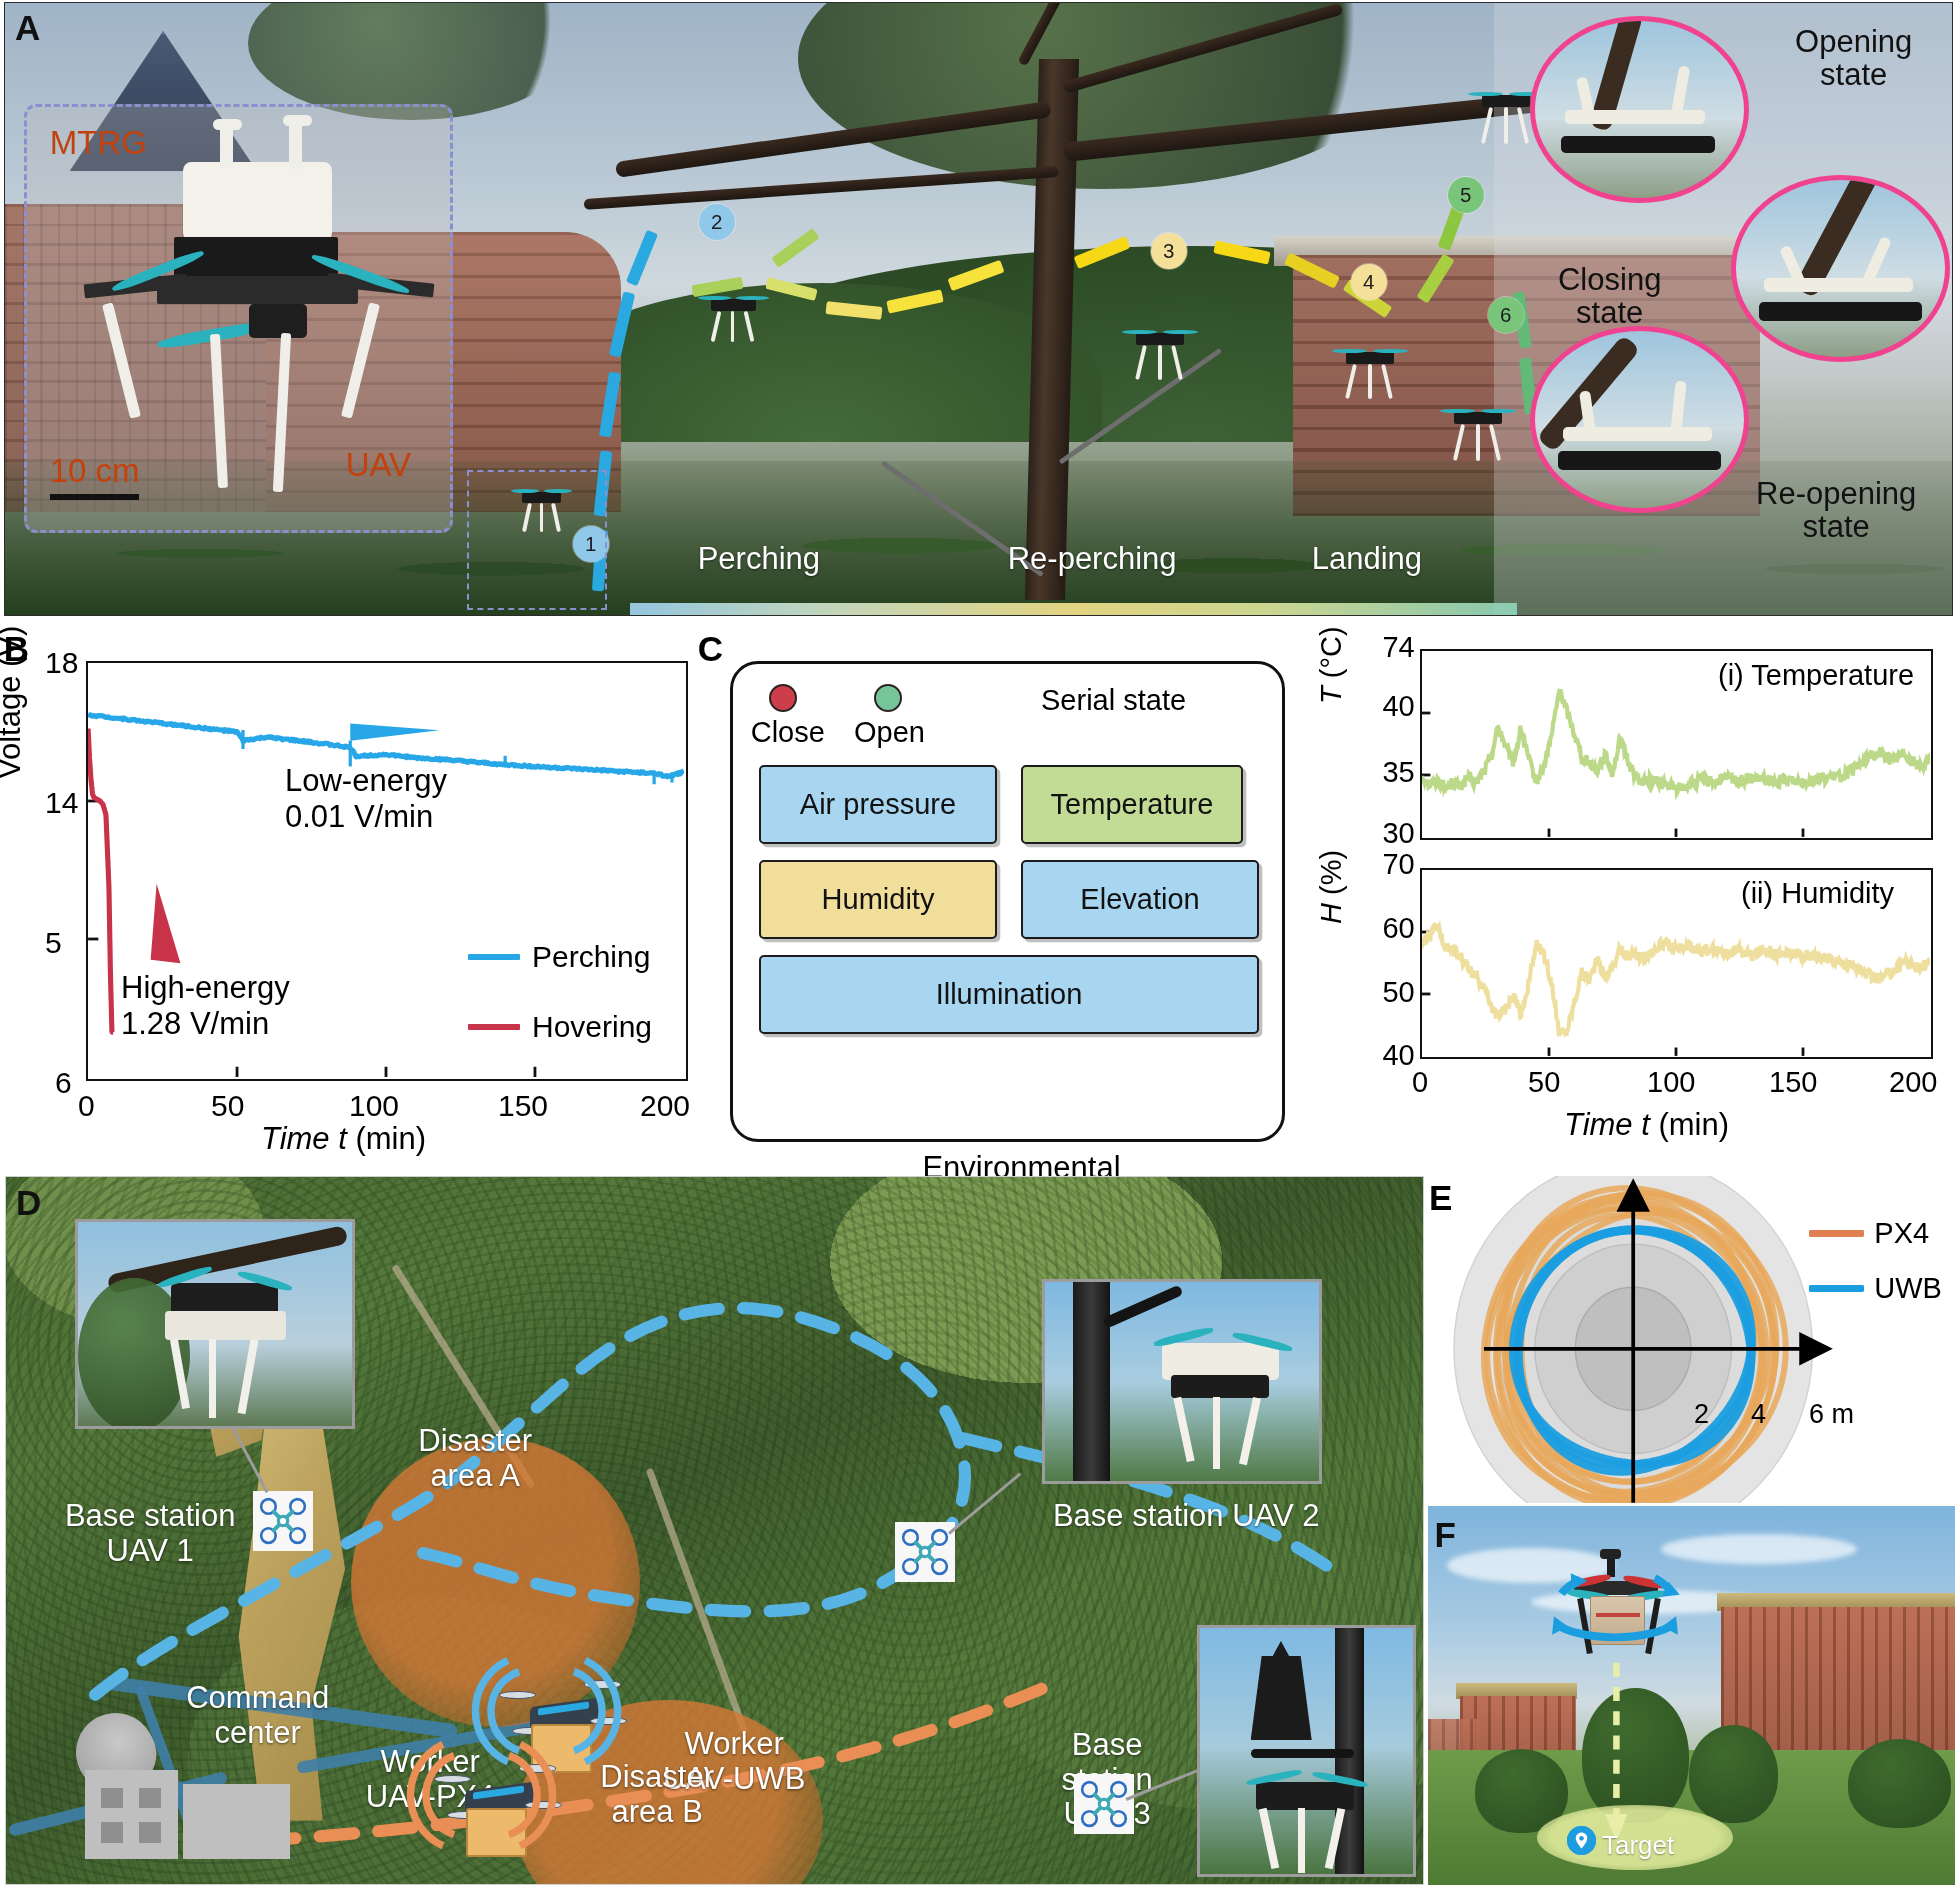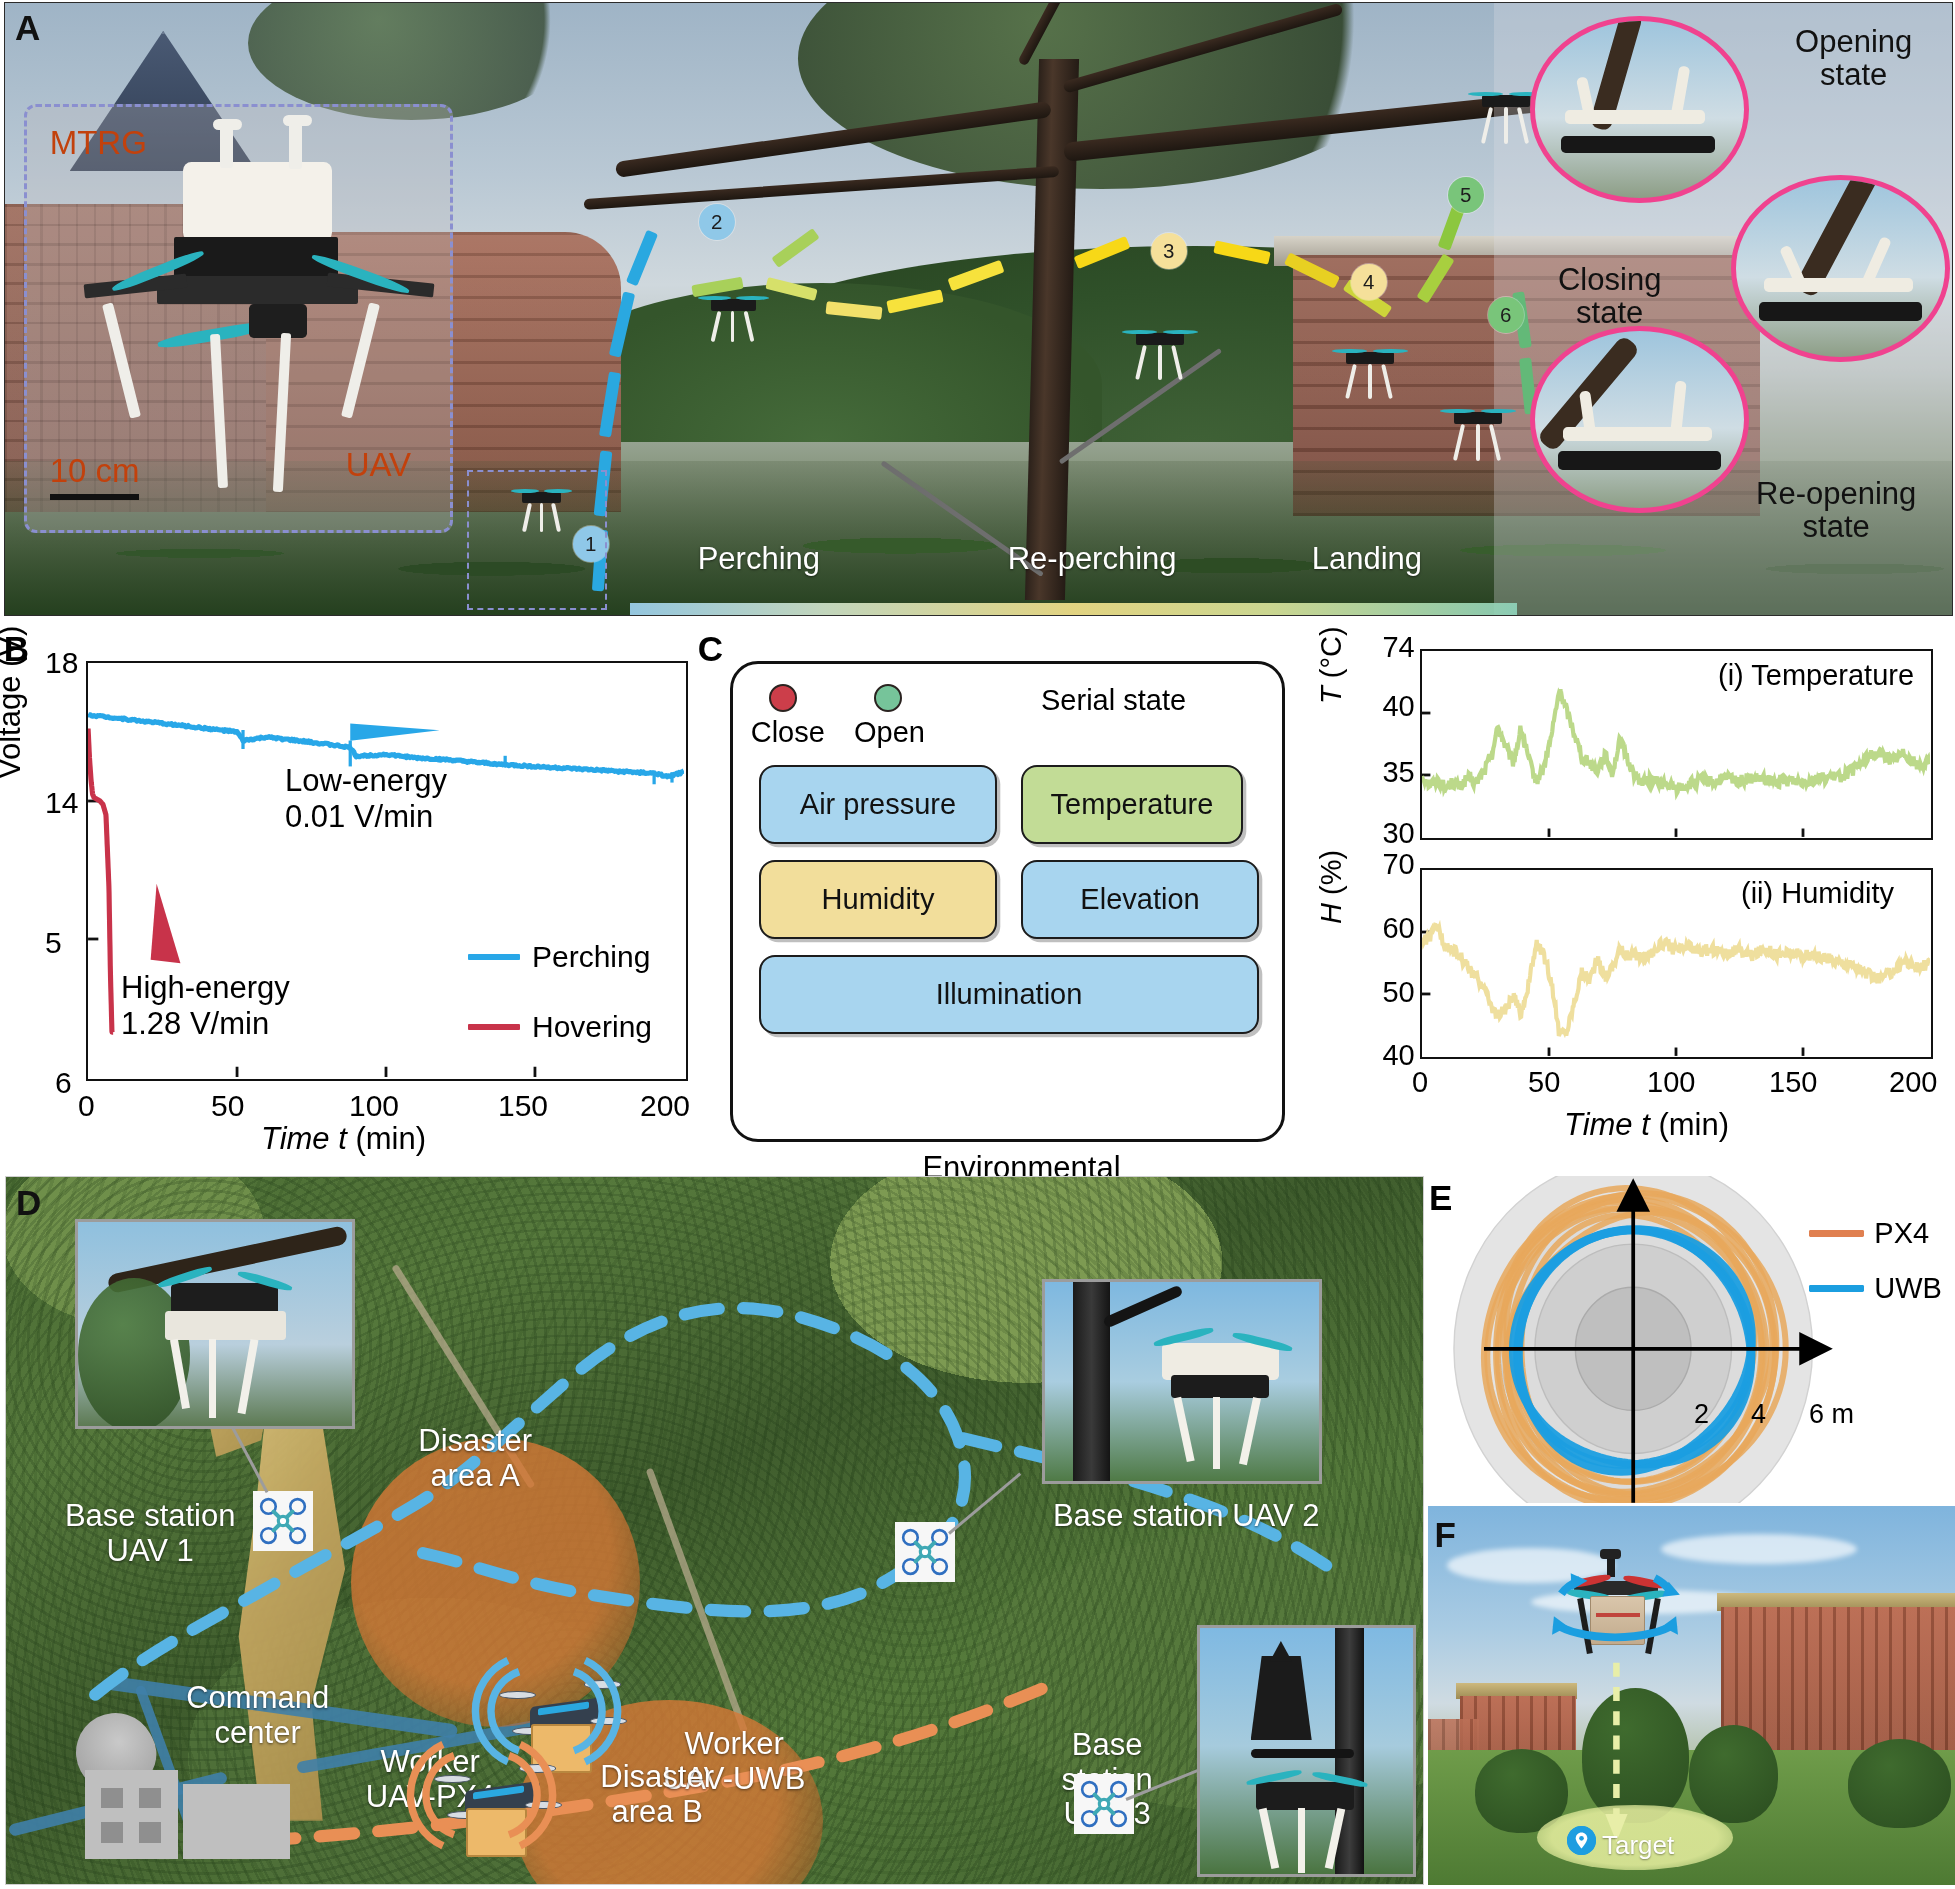--- a/index.html
+++ b/index.html
@@ -177,21 +177,21 @@
 
   
   #panelC{ position:absolute; left:695px; top:625px; width:653px; height:532px; }
   #cBox{
     position:absolute; left:35px; top:36px; width:555px; height:481px;
     border:3.3px solid #111; border-radius:28px; background:#fff;
   }
   .led{ width:28px; height:28px; border-radius:50%; border:2.3px solid #2a2320; position:absolute;}
   .ledLbl{ position:absolute; font-size:29px;}
   .cBtn{
-    position:absolute; border:2.8px solid #1c1c1c; border-radius:16px;
+    position:absolute; border:2.8px solid #1c1c1c; border-radius:5px;
     display:flex; align-items:center; justify-content:center;
     font-size:29px; color:#111; box-shadow:3.3px 3.3px 0 rgba(0,0,0,.25);
   }
   #cCaption{
     position:absolute; left:0; top:525px; width:653px; text-align:center;
     font-size:31px; line-height:1.14;
   }
 
   
   #panelTH{ position:absolute; left:1349px; top:625px; width:607px; height:532px; }

